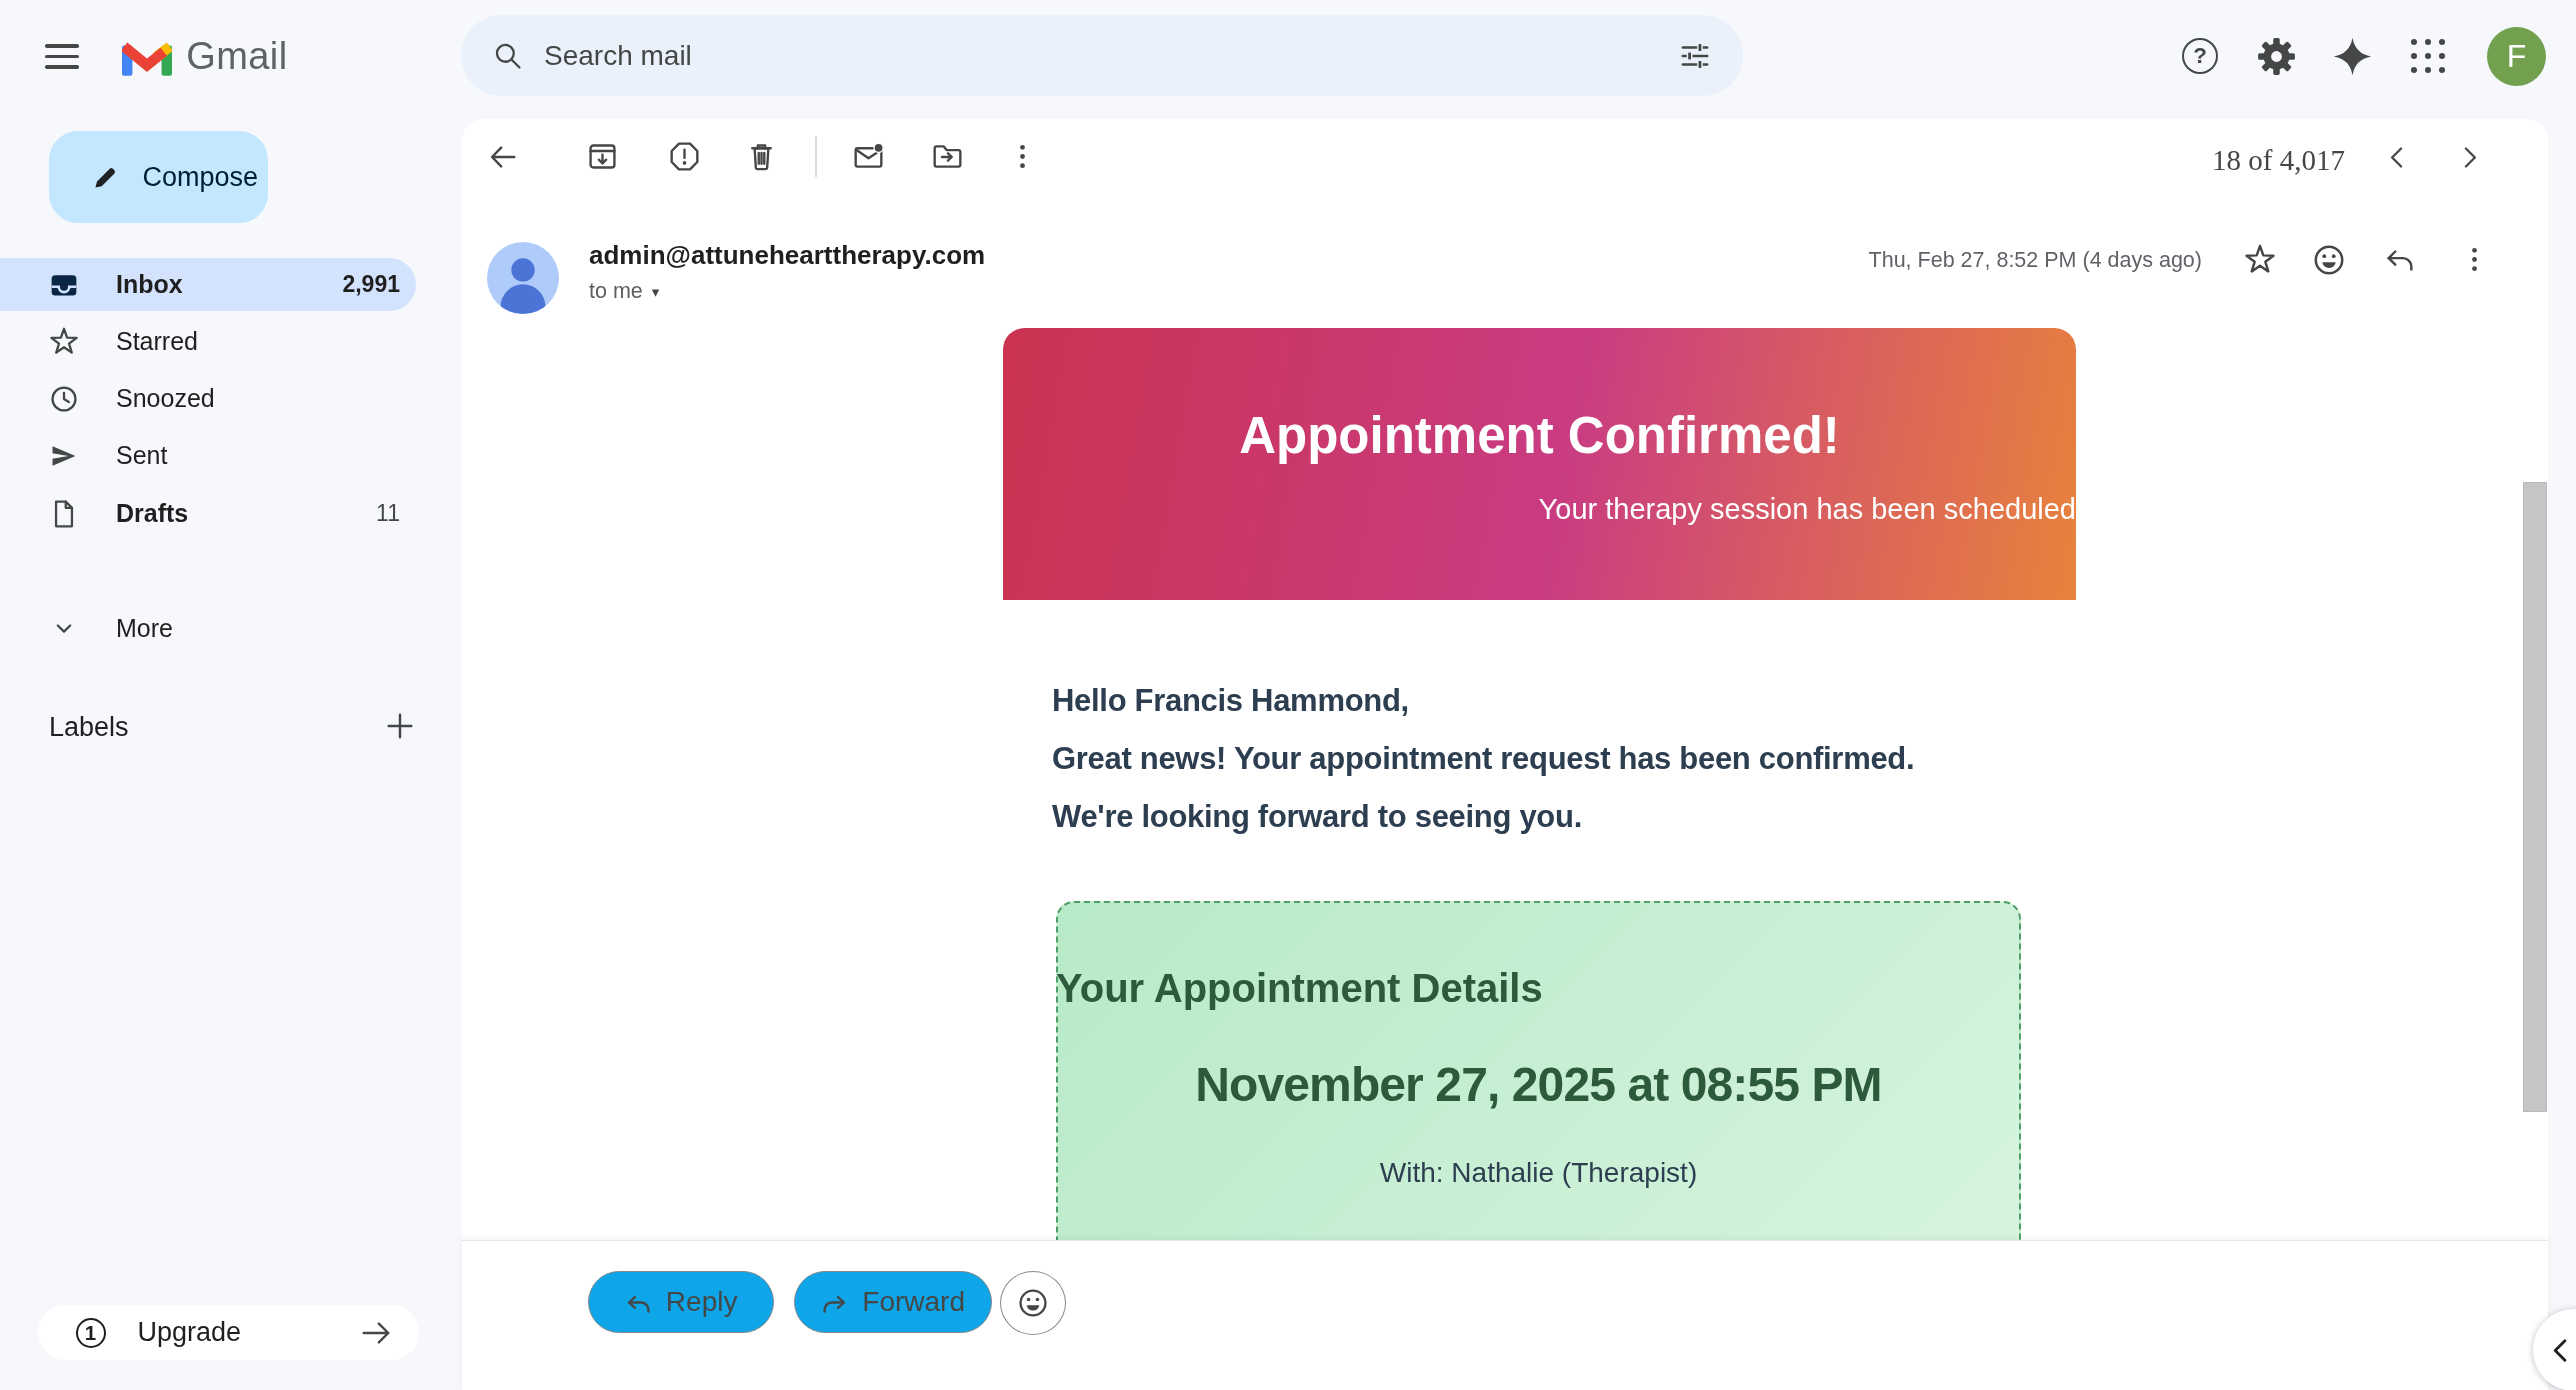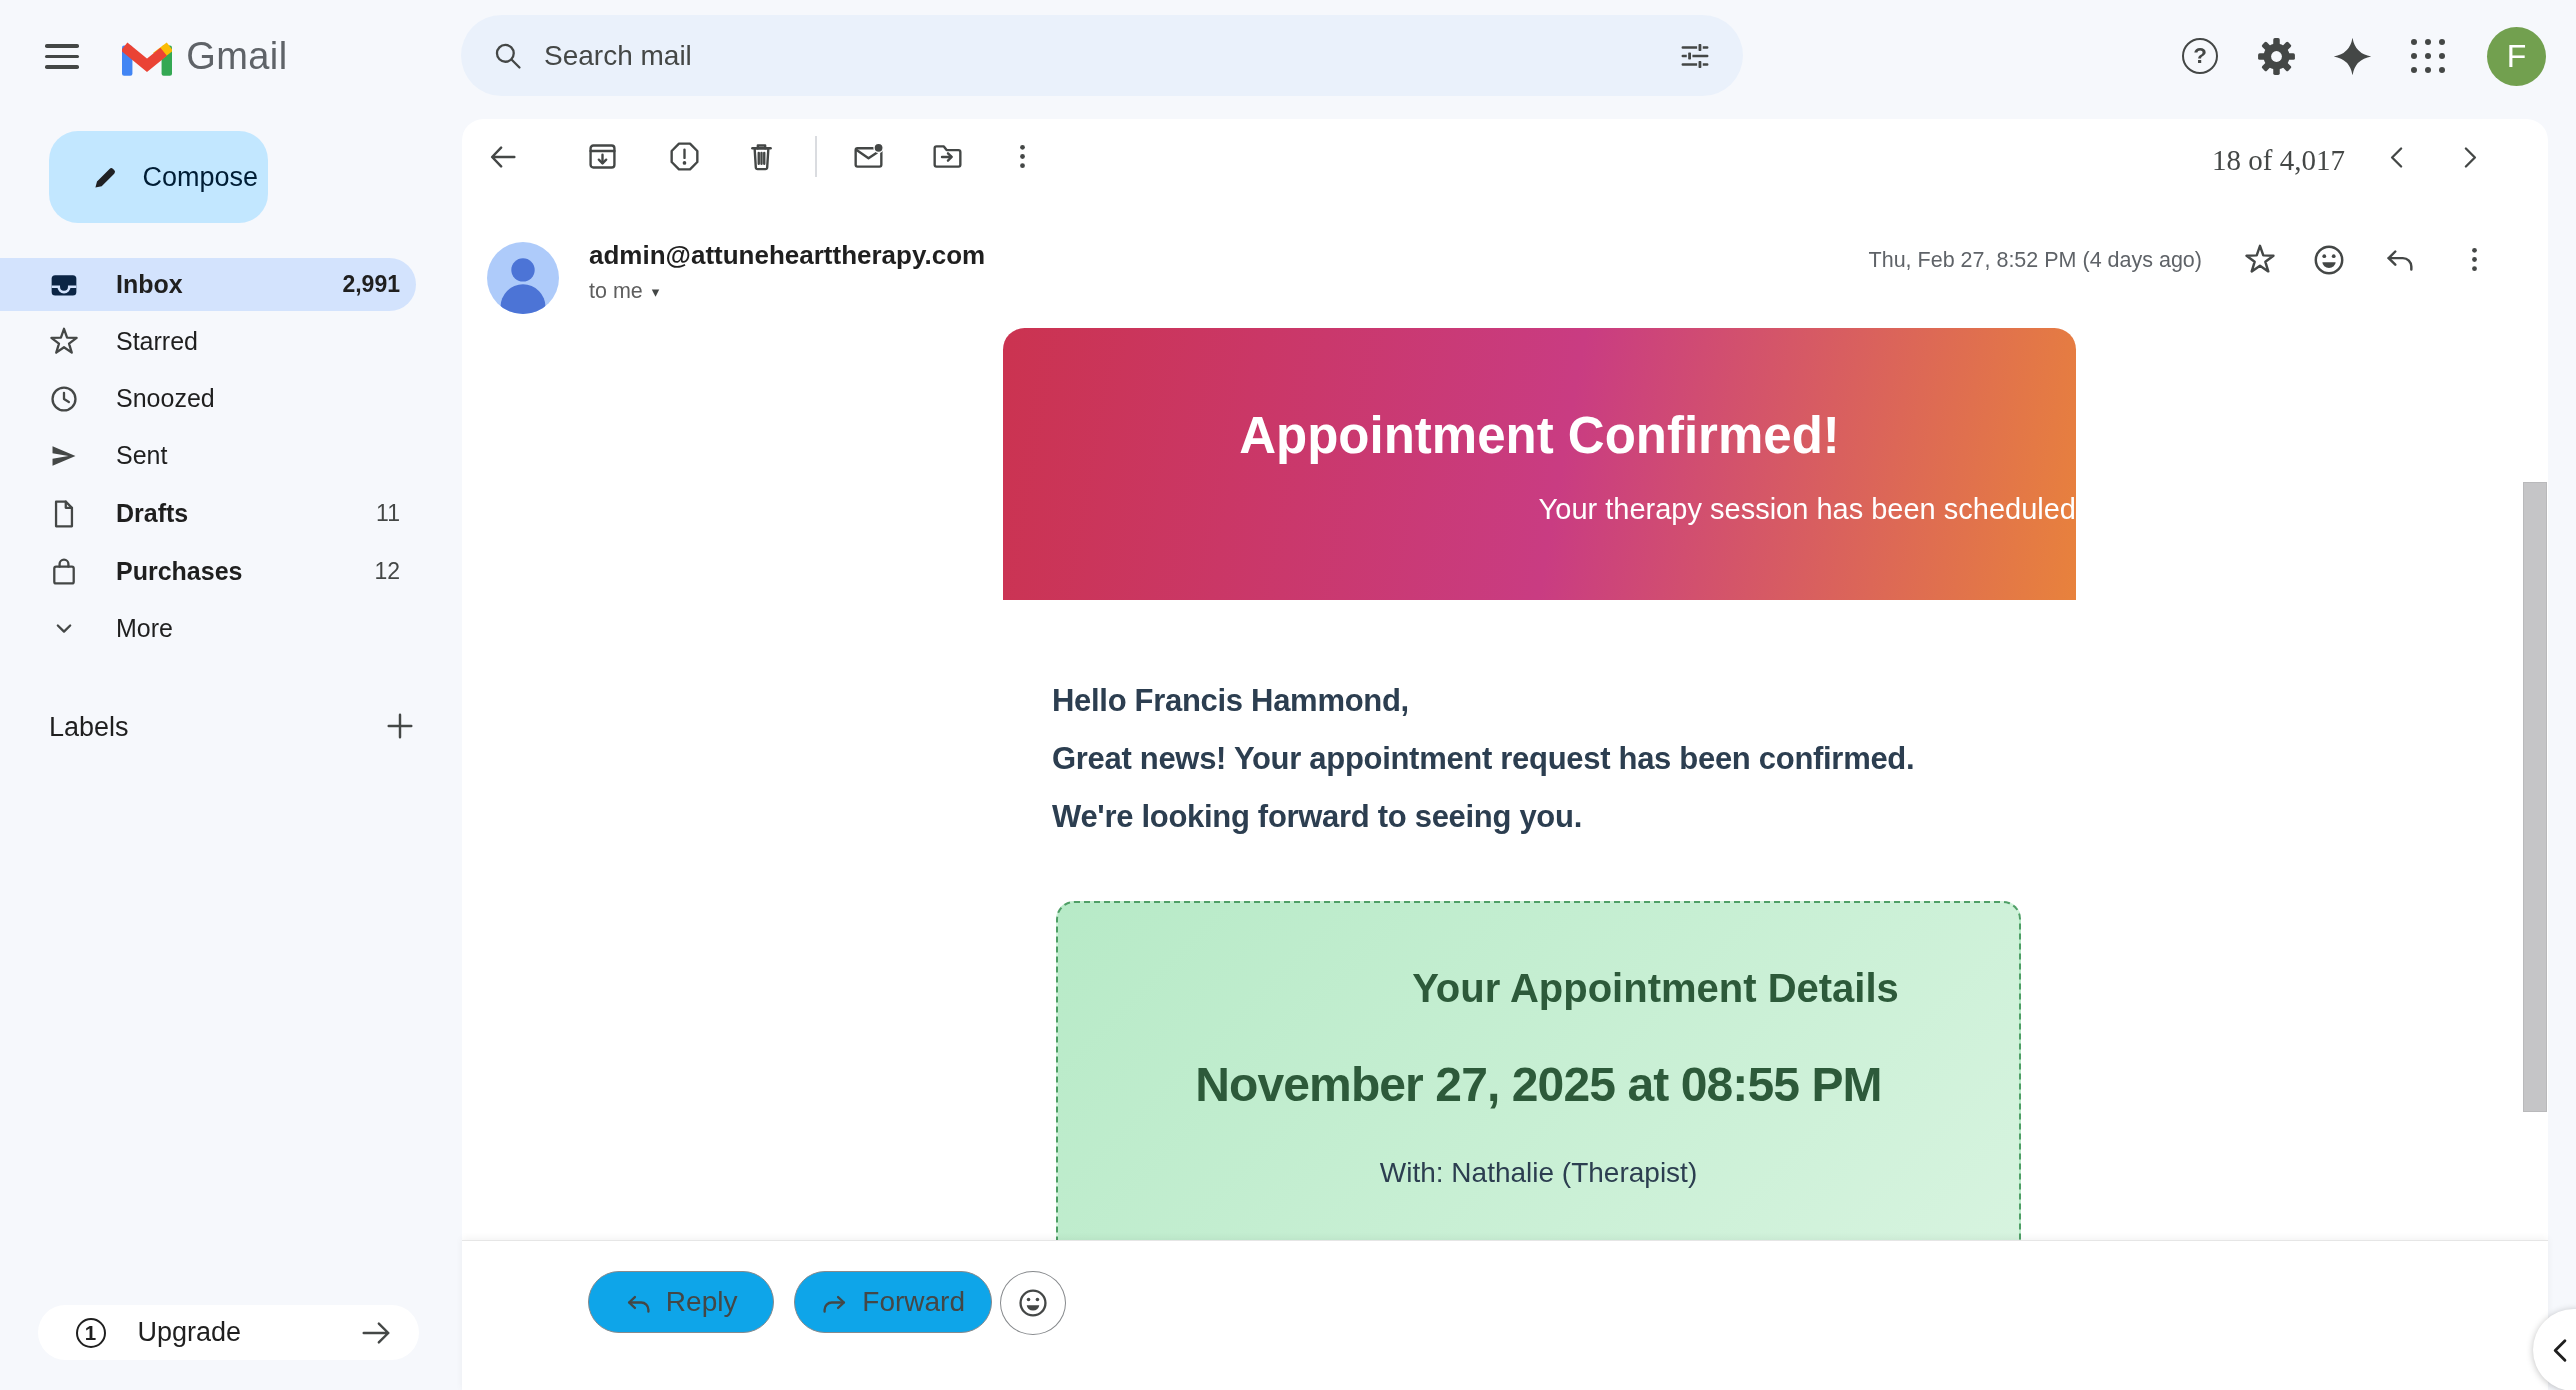--- a/index.html
+++ b/index.html
@@ -53,21 +53,21 @@
 
   .banner { left:1003px; top:328px; width:1073px; height:272px; border-radius:21.5px 21.5px 0 0;
             background:linear-gradient(100deg,#cb3350 0%,#c93c82 52%,#e8823c 100%); }
   .banner-title { left:1003px; top:406px; width:1073px; text-align:center; font-size:51px; font-weight:bold; color:#ffffff; }
   .banner-sub { left:1003px; top:493px; width:1073px; text-align:right; font-size:29px; color:#ffffff; }
 
   .greet { left:1052px; width:1163px; font-size:31px; font-weight:bold; color:#2c3e50; letter-spacing:-0.3px; }
 
   .details-box { left:1056px; top:901px; width:965px; height:394px; border-radius:18px;
                  border:2.7px dashed #4f9f66; background:linear-gradient(135deg,#b7eac7 0%,#d8f4e0 100%); }
-  .details-title { left:1056px; top:966px; width:1154px; text-align:center; font-size:40px; font-weight:bold; color:#2d5a3a;padding-left:45px; }
+  .details-title { left:1056px; top:966px; width:1154px; text-align:left; font-size:40px; font-weight:bold; color:#2d5a3a; }
   .details-date { left:1056px; top:1057px; width:965px; text-align:center; font-size:48px; font-weight:bold; color:#2d5a3a; letter-spacing:-0.9px; }
   .details-with { left:1056px; top:1157px; width:965px; text-align:center; font-size:28px; color:#2c3e50; }
 
   .footer { left:462px; top:1240px; width:2086px; height:151px; background:#ffffff; border-top:0.9px solid #e6e6e6; box-shadow:0 -1.8px 7.2px rgba(0,0,0,0.05); }
   .action-btn { top:1271px; height:62px; border:1.8px solid #878a8d; border-radius:32px; background:#0ea5e9; display:flex; align-items:center; justify-content:center; gap:14.3px; cursor:pointer; }
   .action-btn span { font-size:28px; font-weight:500; color:#444746; }
   .emoji-btn { left:1000px; top:1271px; width:66px; height:64px; border:1.8px solid #878a8d; border-radius:50%; background:#fff; display:flex; align-items:center; justify-content:center; cursor:pointer; }
 
   .scroll-thumb { left:2523px; top:482px; width:24px; height:630px; background:#c5c5c7; border:0.9px solid #b9b9bb; cursor:pointer; }
   .side-toggle { left:2533px; top:1309px; width:82px; height:82px; border-radius:50%; background:#fff; box-shadow:0 0.9px 7.2px rgba(0,0,0,0.25); display:flex; align-items:center; justify-content:flex-start; padding-left:16px; cursor:pointer; }
@@ -203,30 +203,20 @@
     <span class="nicon">
       <svg width="30" height="30" viewBox="0 0 34 34">
         <path d="M8,3 h11 l7,7 v21 h-18 z" class="ic" stroke-width="2.4"></path>
         <path d="M19,3 v7 h7" class="ic" stroke-width="2.4"></path>
       </svg>
     </span>
     <span class="nlabel b">Drafts</span>
     <span class="ncount">11</span>
   </div>
 
-  <div class="abs navrow" style="top:545px;">
-    <span class="nicon">
-      <svg width="30" height="30" viewBox="0 0 34 34">
-        <rect x="6" y="11" width="22" height="19" rx="2" class="ic" stroke-width="2.4"></rect>
-        <path d="M12,11 v-3 a5,5 0 0 1 10,0 v3" class="ic" stroke-width="2.4"></path>
-      </svg>
-    </span>
-    <span class="nlabel b">Purchases</span>
-    <span class="ncount">12</span>
-  </div>
 
   <div class="abs navrow" style="top:602px;">
     <span class="nicon">
       <svg width="30" height="30" viewBox="0 0 34 34">
         <polyline points="10,13 17,20 24,13" class="ic" stroke-width="2.6"></polyline>
       </svg>
     </span>
     <span class="nlabel">More</span>
   </div>
 

